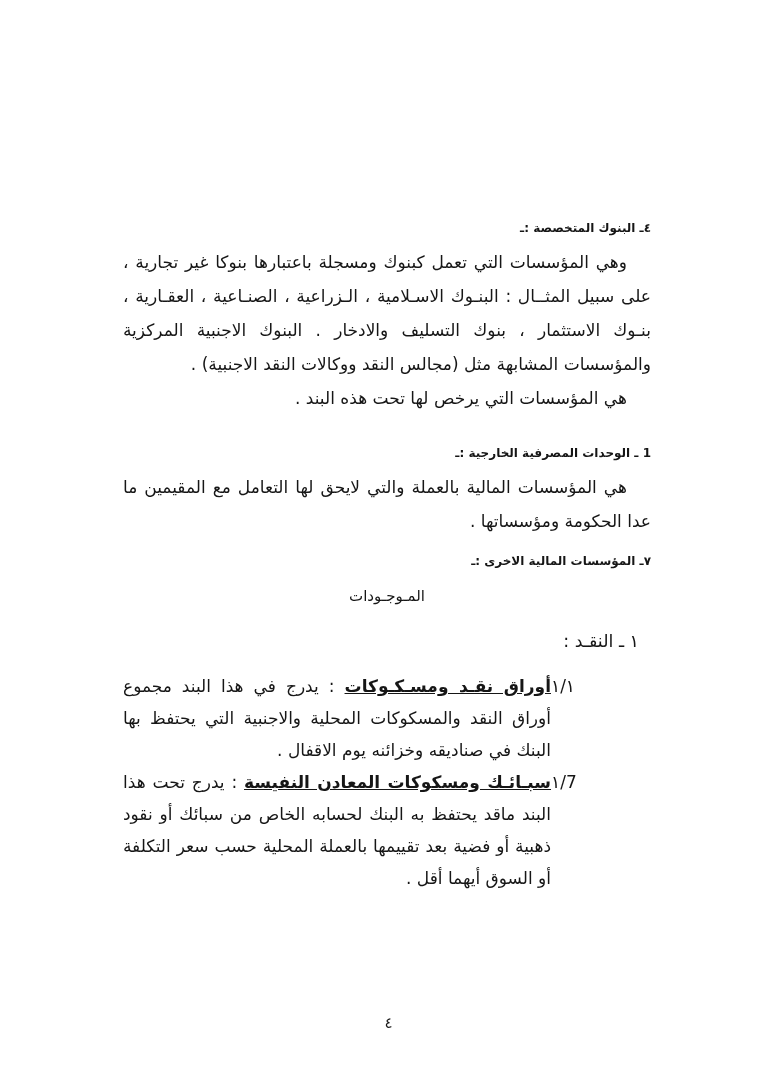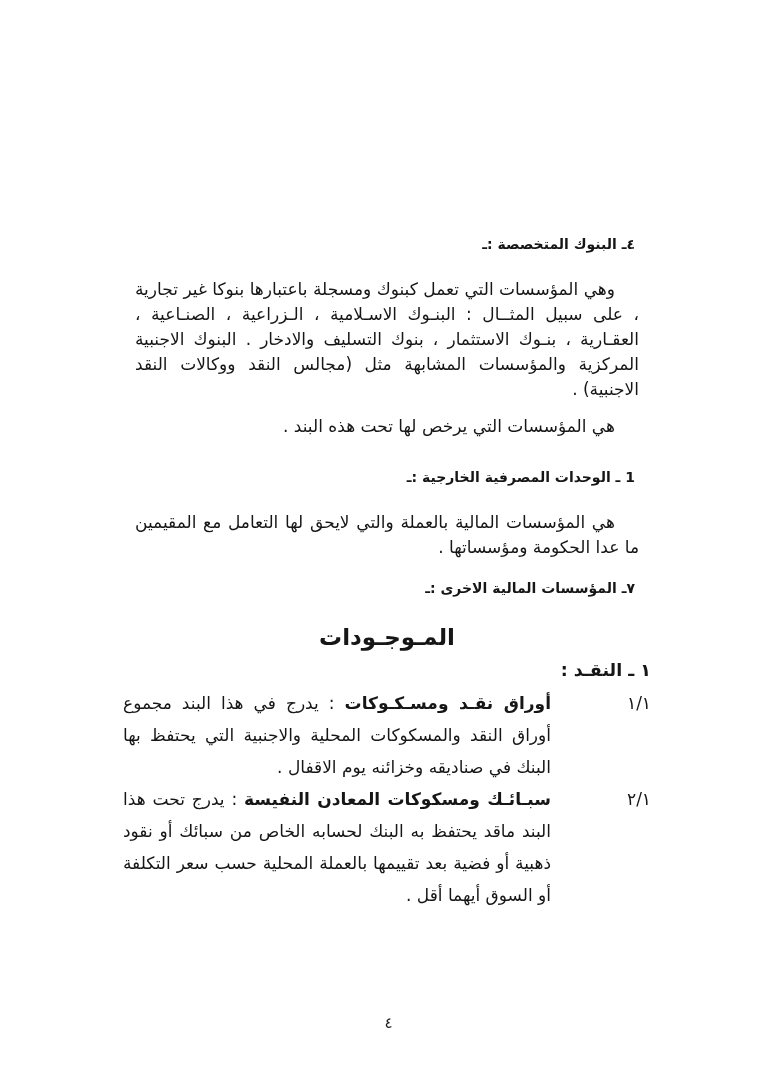--- a/index.html
+++ b/index.html
@@ -17,67 +17,68 @@
     color: #161616;
     font-family: "DejaVu Sans", "Liberation Sans", sans-serif;
   }
   .content {
     position: absolute;
     top: 212px;
     right: 126px;
     width: 528px;
   }
   .sec-title {
-    margin: 16px;
-    font-size: 14px;
+    margin: 0;
+    font-size: 12px;
     line-height: 33px;
     font-weight: bold;
     text-align: right;
   }
   .para {
-    margin: 12px;
+    margin: 0;
     font-size: 17px;
-    line-height: 25px;
+    line-height: 34px;
     text-align: justify;
     text-indent: 24px; 
   }
   .gap-sm { margin-top: 10px; }
   .gap-md { margin-top: 22px; }
   .gap-xs { margin-top: 7px; text-align: right; }
   .assets-heading {
     margin: 2px 0 0 0;
     text-align: center;
-    font-weight: bold;
-    font-size: 23px;
+    font-weight: normal;
+    font-size: 15px;
     line-height: 33px;
   }
   .cash-heading {
-    margin: 0;
-    font-weight: bold;
+    margin: 12px;
+    font-weight: normal;
     font-size: 17.5px;
     line-height: 33px;
     text-align: right;
   }
   .item {
     display: flex;
     font-size: 17px;
     line-height: 32px;
   }
   .item-num {
     flex: 0 0 100px;
     width: 100px;
-    text-align: right;
+    text-align: left;
   }
   .item-body {
     flex: 1 1 auto;
     margin: 0;
     text-align: justify;
   }
   .item-title {
     font-weight: bold;
+    text-decoration: underline;
   }
   .page-number {
     position: absolute;
     top: 1014px;
     left: 0;
     right: 0;
     text-align: center;
     font-size: 15px;
     color: #161616;
   }
@@ -109,20 +110,20 @@
     <h2 class="assets-heading">المـوجـودات</h2>
 
     <h3 class="cash-heading">١ ـ النقـد :</h3>
 
     <div class="item">
       <div class="item-num">١/١</div>
       <p class="item-body"><span class="item-title">أوراق نقـد ومسـكـوكات</span><span> : </span><span>يدرج في هذا البند مجموع أوراق النقد والمسكوكات المحلية والاجنبية التي يحتفظ بها البنك في صناديقه وخزائنه يوم الاقفال .</span></p>
     </div>
 
     <div class="item">
-      <div class="item-num">٢/١</div>
+      <div class="item-num">7/١</div>
       <p class="item-body"><span class="item-title">سبـائـك ومسكوكات المعادن النفيسة</span><span> : </span><span>يدرج تحت هذا البند ماقد يحتفظ به البنك لحسابه الخاص من سبائك أو نقود ذهبية أو فضية بعد تقييمها بالعملة المحلية حسب سعر التكلفة أو السوق أيهما أقل .</span></p>
     </div>
 
   </div>
 
   <div class="page-number">٤</div>
 </div>
 
 </body></html>

